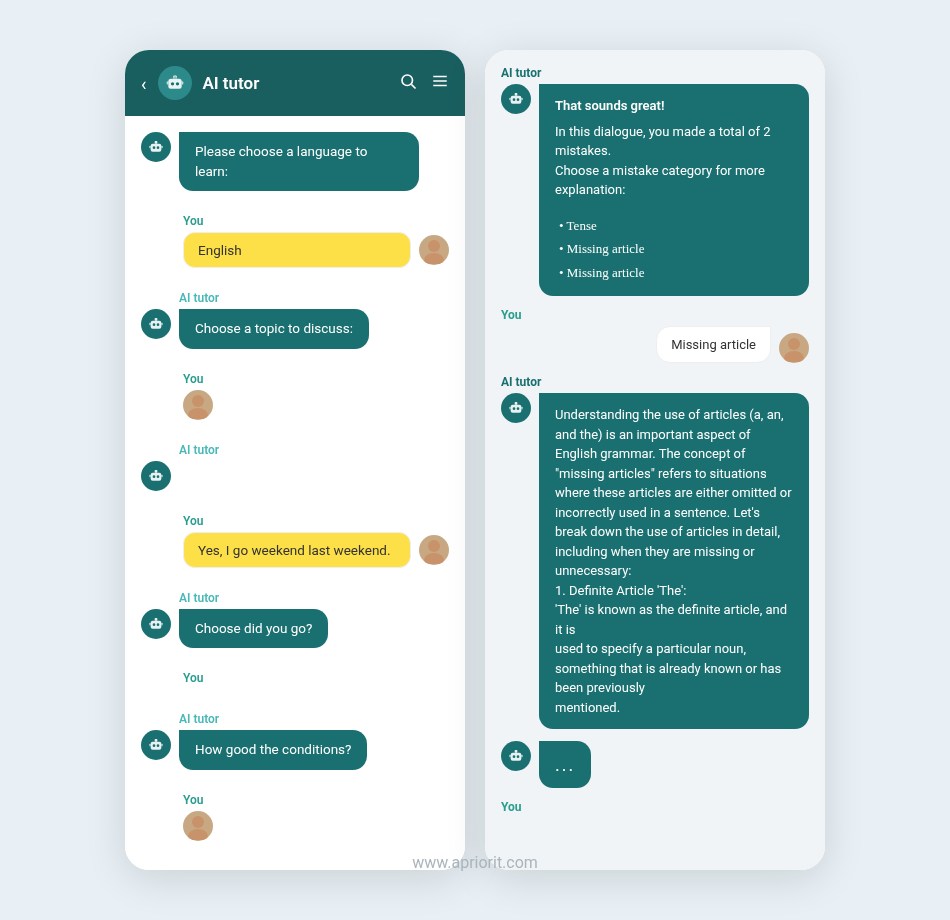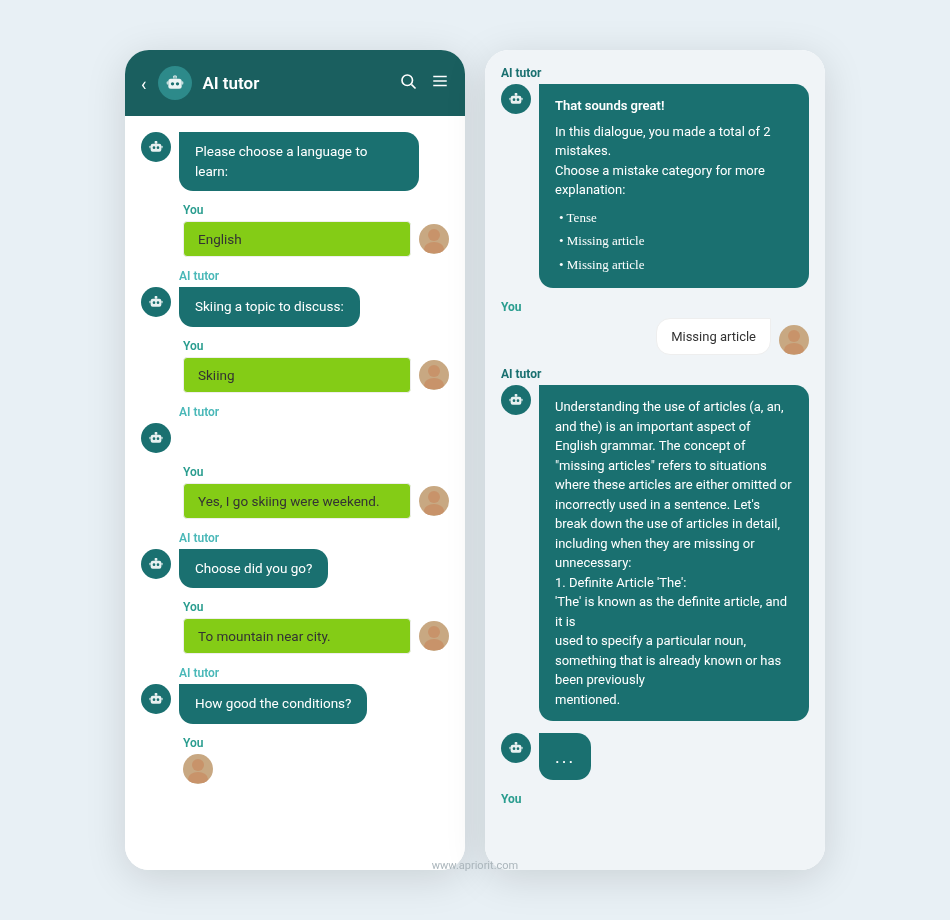--- a/index.html
+++ b/index.html
@@ -70,21 +70,21 @@
       color: #fff;
       font-size: 18px;
       cursor: pointer;
     }
     .chat-area {
       flex: 1;
       overflow-y: auto;
       padding: 16px;
       display: flex;
       flex-direction: column;
-      gap: 12px;
+      gap: 23px;
       background: #fff;
     }
     .chat-area::-webkit-scrollbar { width: 0; }
 
     .ai-message-row {
       display: flex;
       align-items: flex-start;
       gap: 8px;
     }
     .ai-bubble {
@@ -109,22 +109,22 @@
       font-weight: 600;
       margin-bottom: 4px;
     }
     .user-bubble-row {
       display: flex;
       align-items: center;
       gap: 8px;
       width: 100%;
     }
     .user-bubble {
-      background: #84cc16;
-      border-radius: 4px;
+      background: #fde047;
+      border-radius: 12px;
       padding: 9px 14px;
       font-size: 13.5px;
       color: #333;
       flex: 1;
       border: 1px solid #eee;
     }
     .user-avatar {
       width: 30px;
       height: 30px;
       border-radius: 50%;
@@ -230,21 +230,21 @@
     .ai-bubble-list li::before {
       content: "• ";
     }
 
     .watermark {
       position: absolute;
       bottom: 48px;
       left: 50%;
       transform: translateX(-50%);
       color: #aab5bb;
-      font-size: 11px;
+      font-size: 16px;
     }
   </style>
 </head>
 <body>
 
 <div class="container">
 
   <div class="phone-left">
     <div class="phone-header">
       <span class="phone-header-back">‹</span>
@@ -312,125 +312,115 @@
           <div class="bot-avatar-tiny">
             <svg width="16" height="16" viewBox="0 0 24 24" fill="none">
               <rect x="4" y="7" width="16" height="12" rx="3" fill="#fff" opacity="0.9"></rect>
               <circle cx="9" cy="13" r="2" fill="#1a7070"></circle>
               <circle cx="15" cy="13" r="2" fill="#1a7070"></circle>
               <rect x="10" y="3" width="4" height="4" rx="1" fill="#fff" opacity="0.9"></rect>
               <rect x="2" y="10" width="2" height="4" rx="1" fill="#fff" opacity="0.7"></rect>
               <rect x="20" y="10" width="2" height="4" rx="1" fill="#fff" opacity="0.7"></rect>
             </svg>
           </div>
-          <div class="ai-bubble">Skiing a topic to discuss:</div>
-        </div>
-      </div>
-
-      <div class="user-message-row">
-        <span class="user-label">You</span>
-        <div class="user-bubble-row">
-          <div class="user-bubble">Skiing</div>
-          <div class="user-avatar">
-            <svg width="28" height="28" viewBox="0 0 28 28">
-              <circle cx="14" cy="10" r="6" fill="#c8936a"></circle>
-              <ellipse cx="14" cy="24" rx="10" ry="7" fill="#c8936a"></ellipse>
-            </svg>
-          </div>
-        </div>
-      </div>
-
-      <div>
-        <div style="margin-left:38px; color:#4ab8b8; font-size:12px; font-weight:600; margin-bottom:4px;">AI tutor</div>
-        <div class="ai-message-row">
-          <div class="bot-avatar-tiny">
-            <svg width="16" height="16" viewBox="0 0 24 24" fill="none">
-              <rect x="4" y="7" width="16" height="12" rx="3" fill="#fff" opacity="0.9"></rect>
-              <circle cx="9" cy="13" r="2" fill="#1a7070"></circle>
-              <circle cx="15" cy="13" r="2" fill="#1a7070"></circle>
-              <rect x="10" y="3" width="4" height="4" rx="1" fill="#fff" opacity="0.9"></rect>
-              <rect x="2" y="10" width="2" height="4" rx="1" fill="#fff" opacity="0.7"></rect>
-              <rect x="20" y="10" width="2" height="4" rx="1" fill="#fff" opacity="0.7"></rect>
-            </svg>
-          </div>
-        </div>
-      </div>
-
-      <div class="user-message-row">
-        <span class="user-label">You</span>
-        <div class="user-bubble-row">
-          <div class="user-bubble">Yes, I go skiing were weekend.</div>
-          <div class="user-avatar">
-            <svg width="28" height="28" viewBox="0 0 28 28">
-              <circle cx="14" cy="10" r="6" fill="#c8936a"></circle>
-              <ellipse cx="14" cy="24" rx="10" ry="7" fill="#c8936a"></ellipse>
-            </svg>
-          </div>
-        </div>
-      </div>
-
-      <div>
-        <div style="margin-left:38px; color:#4ab8b8; font-size:12px; font-weight:600; margin-bottom:4px;">AI tutor</div>
-        <div class="ai-message-row">
-          <div class="bot-avatar-tiny">
-            <svg width="16" height="16" viewBox="0 0 24 24" fill="none">
-              <rect x="4" y="7" width="16" height="12" rx="3" fill="#fff" opacity="0.9"></rect>
-              <circle cx="9" cy="13" r="2" fill="#1a7070"></circle>
-              <circle cx="15" cy="13" r="2" fill="#1a7070"></circle>
-              <rect x="10" y="3" width="4" height="4" rx="1" fill="#fff" opacity="0.9"></rect>
-              <rect x="2" y="10" width="2" height="4" rx="1" fill="#fff" opacity="0.7"></rect>
-              <rect x="20" y="10" width="2" height="4" rx="1" fill="#fff" opacity="0.7"></rect>
-            </svg>
-          </div>
-          <div class="ai-bubble">Choose did you go?</div>
-        </div>
-      </div>
-
-      <div class="user-message-row">
-        <span class="user-label">You</span>
-        <div class="user-bubble-row">
-          <div class="user-bubble">To mountain near city.</div>
-          <div class="user-avatar">
-            <svg width="28" height="28" viewBox="0 0 28 28">
-              <circle cx="14" cy="10" r="6" fill="#c8936a"></circle>
-              <ellipse cx="14" cy="24" rx="10" ry="7" fill="#c8936a"></ellipse>
-            </svg>
-          </div>
-        </div>
-      </div>
-
-      <div>
-        <div style="margin-left:38px; color:#4ab8b8; font-size:12px; font-weight:600; margin-bottom:4px;">AI tutor</div>
-        <div class="ai-message-row">
-          <div class="bot-avatar-tiny">
-            <svg width="16" height="16" viewBox="0 0 24 24" fill="none">
-              <rect x="4" y="7" width="16" height="12" rx="3" fill="#fff" opacity="0.9"></rect>
-              <circle cx="9" cy="13" r="2" fill="#1a7070"></circle>
-              <circle cx="15" cy="13" r="2" fill="#1a7070"></circle>
-              <rect x="10" y="3" width="4" height="4" rx="1" fill="#fff" opacity="0.9"></rect>
-              <rect x="2" y="10" width="2" height="4" rx="1" fill="#fff" opacity="0.7"></rect>
-              <rect x="20" y="10" width="2" height="4" rx="1" fill="#fff" opacity="0.7"></rect>
-            </svg>
-          </div>
-          <div class="ai-bubble">How good the conditions?</div>
+          <div class="ai-bubble">Choose a topic to discuss:</div>
         </div>
       </div>
 
       <div class="user-message-row">
         <span class="user-label">You</span>
         <div class="user-bubble-row">
           <div class="user-avatar">
             <svg width="28" height="28" viewBox="0 0 28 28">
               <circle cx="14" cy="10" r="6" fill="#c8936a"></circle>
               <ellipse cx="14" cy="24" rx="10" ry="7" fill="#c8936a"></ellipse>
             </svg>
           </div>
         </div>
       </div>
 
+      <div>
+        <div style="margin-left:38px; color:#4ab8b8; font-size:12px; font-weight:600; margin-bottom:4px;">AI tutor</div>
+        <div class="ai-message-row">
+          <div class="bot-avatar-tiny">
+            <svg width="16" height="16" viewBox="0 0 24 24" fill="none">
+              <rect x="4" y="7" width="16" height="12" rx="3" fill="#fff" opacity="0.9"></rect>
+              <circle cx="9" cy="13" r="2" fill="#1a7070"></circle>
+              <circle cx="15" cy="13" r="2" fill="#1a7070"></circle>
+              <rect x="10" y="3" width="4" height="4" rx="1" fill="#fff" opacity="0.9"></rect>
+              <rect x="2" y="10" width="2" height="4" rx="1" fill="#fff" opacity="0.7"></rect>
+              <rect x="20" y="10" width="2" height="4" rx="1" fill="#fff" opacity="0.7"></rect>
+            </svg>
+          </div>
+        </div>
+      </div>
+
+      <div class="user-message-row">
+        <span class="user-label">You</span>
+        <div class="user-bubble-row">
+          <div class="user-bubble">Yes, I go weekend last weekend.</div>
+          <div class="user-avatar">
+            <svg width="28" height="28" viewBox="0 0 28 28">
+              <circle cx="14" cy="10" r="6" fill="#c8936a"></circle>
+              <ellipse cx="14" cy="24" rx="10" ry="7" fill="#c8936a"></ellipse>
+            </svg>
+          </div>
+        </div>
+      </div>
+
+      <div>
+        <div style="margin-left:38px; color:#4ab8b8; font-size:12px; font-weight:600; margin-bottom:4px;">AI tutor</div>
+        <div class="ai-message-row">
+          <div class="bot-avatar-tiny">
+            <svg width="16" height="16" viewBox="0 0 24 24" fill="none">
+              <rect x="4" y="7" width="16" height="12" rx="3" fill="#fff" opacity="0.9"></rect>
+              <circle cx="9" cy="13" r="2" fill="#1a7070"></circle>
+              <circle cx="15" cy="13" r="2" fill="#1a7070"></circle>
+              <rect x="10" y="3" width="4" height="4" rx="1" fill="#fff" opacity="0.9"></rect>
+              <rect x="2" y="10" width="2" height="4" rx="1" fill="#fff" opacity="0.7"></rect>
+              <rect x="20" y="10" width="2" height="4" rx="1" fill="#fff" opacity="0.7"></rect>
+            </svg>
+          </div>
+          <div class="ai-bubble">Choose did you go?</div>
+        </div>
+      </div>
+
+      <div class="user-message-row">
+        <span class="user-label">You</span>
+      </div>
+
+      <div>
+        <div style="margin-left:38px; color:#4ab8b8; font-size:12px; font-weight:600; margin-bottom:4px;">AI tutor</div>
+        <div class="ai-message-row">
+          <div class="bot-avatar-tiny">
+            <svg width="16" height="16" viewBox="0 0 24 24" fill="none">
+              <rect x="4" y="7" width="16" height="12" rx="3" fill="#fff" opacity="0.9"></rect>
+              <circle cx="9" cy="13" r="2" fill="#1a7070"></circle>
+              <circle cx="15" cy="13" r="2" fill="#1a7070"></circle>
+              <rect x="10" y="3" width="4" height="4" rx="1" fill="#fff" opacity="0.9"></rect>
+              <rect x="2" y="10" width="2" height="4" rx="1" fill="#fff" opacity="0.7"></rect>
+              <rect x="20" y="10" width="2" height="4" rx="1" fill="#fff" opacity="0.7"></rect>
+            </svg>
+          </div>
+          <div class="ai-bubble">How good the conditions?</div>
+        </div>
+      </div>
+
+      <div class="user-message-row">
+        <span class="user-label">You</span>
+        <div class="user-bubble-row">
+          <div class="user-avatar">
+            <svg width="28" height="28" viewBox="0 0 28 28">
+              <circle cx="14" cy="10" r="6" fill="#c8936a"></circle>
+              <ellipse cx="14" cy="24" rx="10" ry="7" fill="#c8936a"></ellipse>
+            </svg>
+          </div>
+        </div>
+      </div>
+
     </div>
   </div>
 
   <div class="phone-right">
     <div class="right-chat-area">
 
       <div class="right-row-ai">
         <div class="right-ai-label">AI tutor</div>
         <div class="right-ai-row-inner">
           <div class="bot-avatar-tiny">
@@ -438,21 +428,21 @@
               <rect x="4" y="7" width="16" height="12" rx="3" fill="#fff" opacity="0.9"></rect>
               <circle cx="9" cy="13" r="2" fill="#1a7070"></circle>
               <circle cx="15" cy="13" r="2" fill="#1a7070"></circle>
               <rect x="10" y="3" width="4" height="4" rx="1" fill="#fff" opacity="0.9"></rect>
               <rect x="2" y="10" width="2" height="4" rx="1" fill="#fff" opacity="0.7"></rect>
               <rect x="20" y="10" width="2" height="4" rx="1" fill="#fff" opacity="0.7"></rect>
             </svg>
           </div>
           <div class="right-ai-bubble">
             <div style="font-weight:600; margin-bottom:6px;">That sounds great!</div>
-            <div style="margin-bottom:6px;">In this dialogue, you made a total of 2 mistakes.<br>Choose a mistake category for more explanation:</div>
+            <div style="margin-bottom:14px;">In this dialogue, you made a total of 2 mistakes.<br>Choose a mistake category for more explanation:</div>
             <ul class="ai-bubble-list">
               <li>Tense</li>
               <li>Missing article</li>
               <li>Missing article</li>
             </ul>
           </div>
         </div>
       </div>
 
       <div class="right-row-user">

